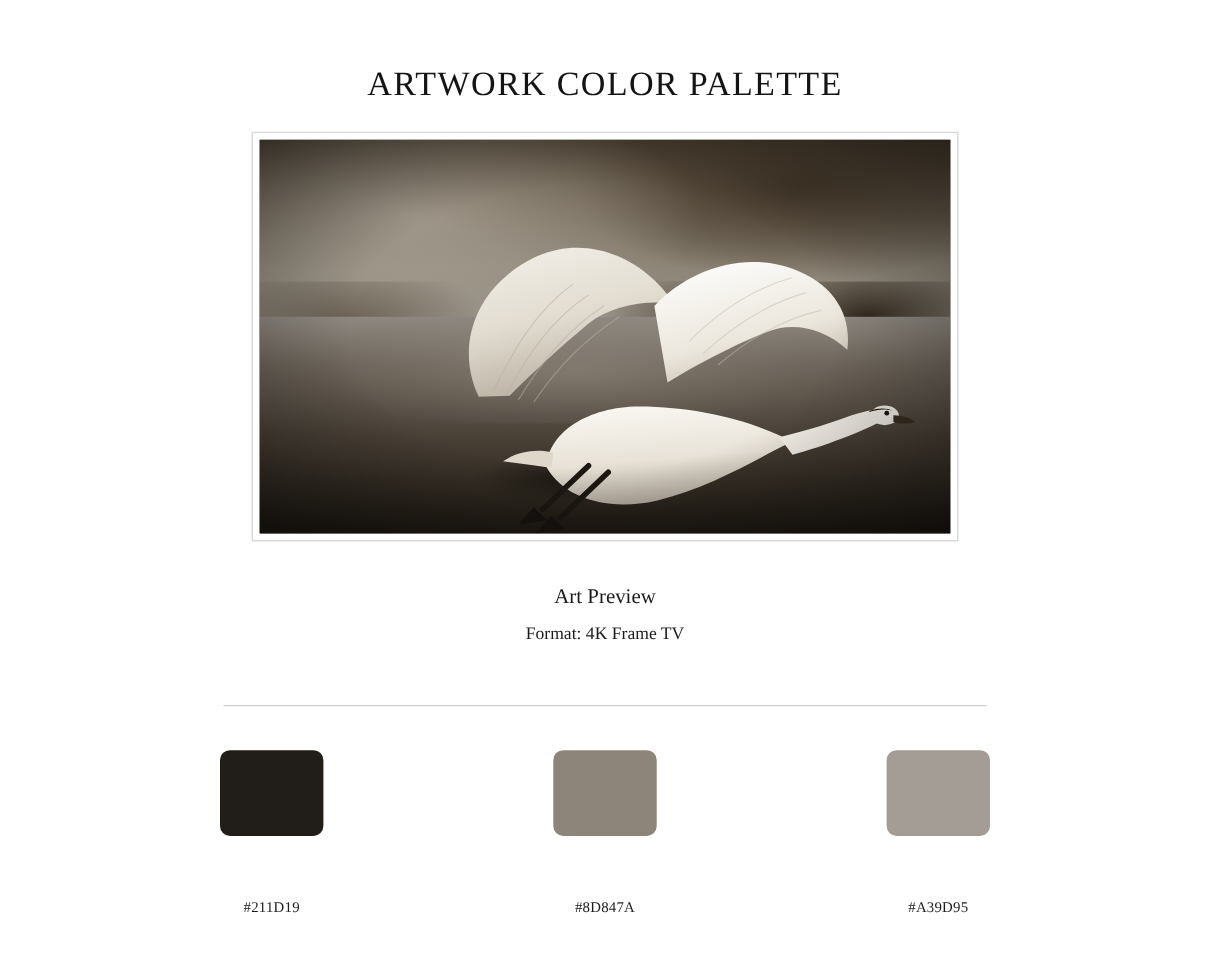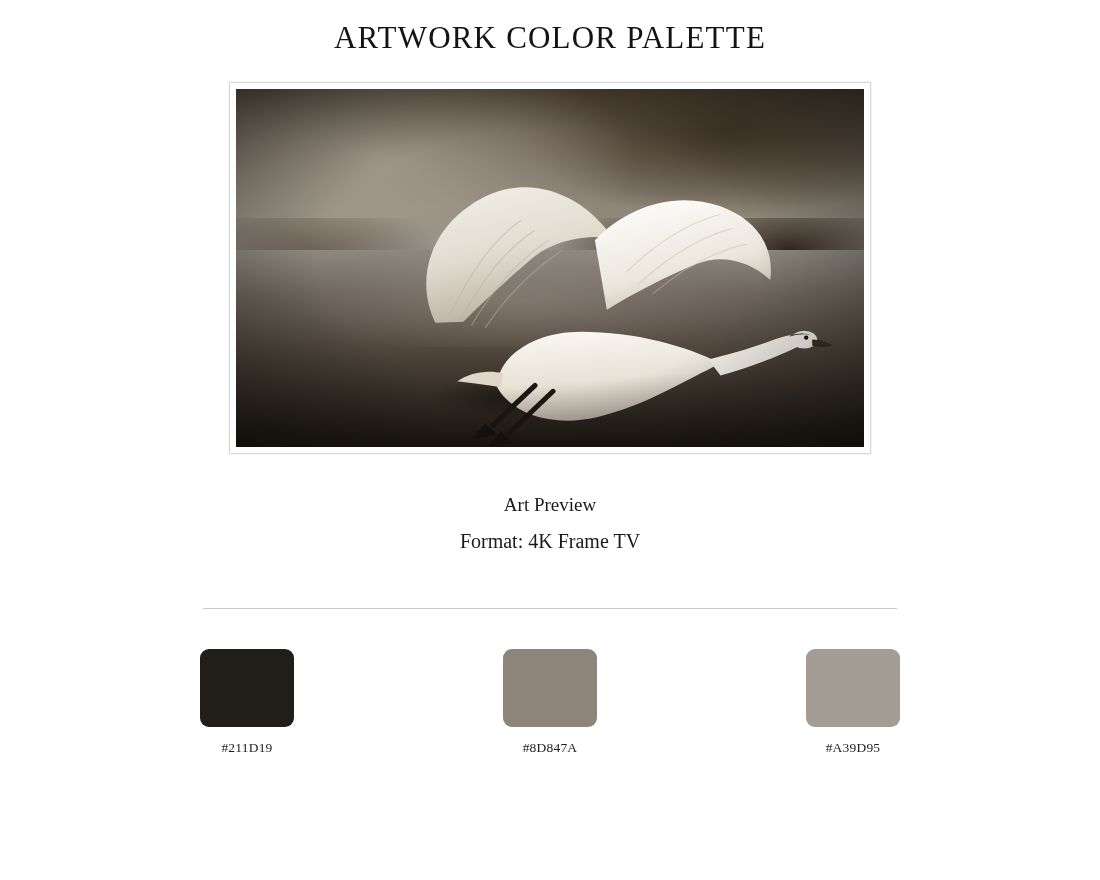--- a/index.html
+++ b/index.html
@@ -16,21 +16,21 @@
   }
   .page {
     width: 1100px;
     height: 880px;
     position: relative;
     display: flex;
     flex-direction: column;
     align-items: center;
   }
   .title {
-    margin-top: 20px;
+    margin-top: 58px;
     font-size: 31px;
     letter-spacing: 1.2px;
     font-weight: 400;
     color: #141414;
     text-align: right;
   }
 
   
   .frame-outer {
     margin-top: 26px;
@@ -104,21 +104,21 @@
   }
 
   
   .caption-main {
     margin-top: 40px;
     font-size: 19px;
     color: #1a1a1a;
   }
   .caption-sub {
     margin-top: 14px;
-    font-size: 20px;
+    font-size: 16px;
     color: #1a1a1a;
   }
 
   .divider {
     margin-top: 55px;
     width: 694px;
     height: 1px;
     background: #c9c9c9;
   }
 
@@ -127,20 +127,21 @@
     margin-top: 40px;
     width: 700px;
     display: flex;
     justify-content: space-between;
   }
   .swatch {
     width: 94px;
     display: flex;
     flex-direction: column;
     align-items: center;
+    gap: 44px;
   }
   .chip {
     width: 94px;
     height: 78px;
     border-radius: 9px;
   }
   .hexlabel {
     margin-top: 13px;
     font-size: 13.5px;
     color: #1c1c1c;

